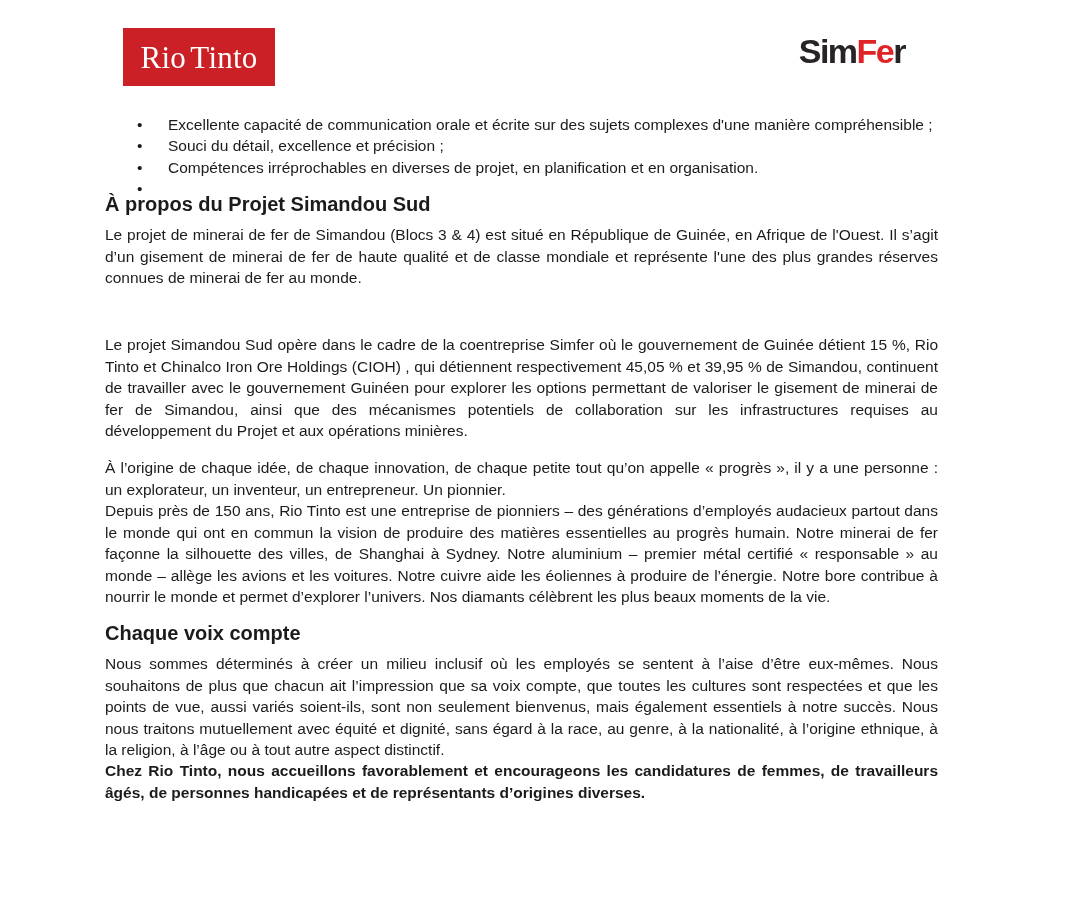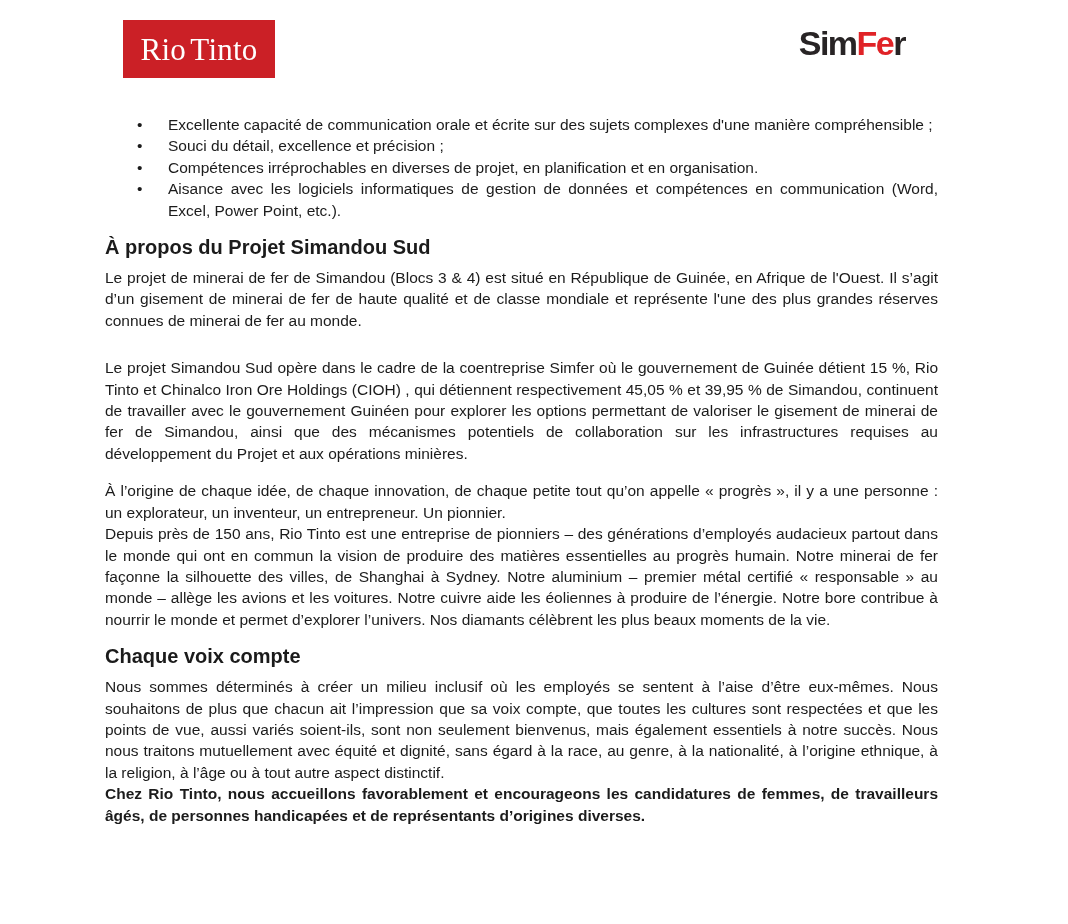--- a/index.html
+++ b/index.html
@@ -6,21 +6,21 @@
   .page{
     position:relative;
     width:1068px;
     height:924px;
     background:#ffffff;
     font-family:"Liberation Sans","DejaVu Sans",sans-serif;
     color:#1b1b1b;
     overflow:hidden;
   }
   
-  .header{position:absolute;left:0;top:0;width:975px;height:80px;}
+  .header{position:absolute;left:0;top:8px;width:975px;height:80px;}
   .rt-logo{
     position:absolute;left:123px;top:20px;width:152px;height:58px;
     background:#cb2026;
     display:flex;align-items:center;justify-content:center;
   }
   .rt-logo-text{
     font-family:"Liberation Serif","DejaVu Serif",serif;
     color:#ffffff;font-size:31px;line-height:1;
     word-spacing:-3px;letter-spacing:0.2px;
   }
@@ -37,21 +37,21 @@
     font-size:15.5px;line-height:21.4px;
   }
   .bullet-list{list-style:none;margin:34px 0 16px 0;padding:0;}
   .bullet-item{position:relative;padding-left:63px;text-align:justify;}
   .bullet-marker{position:absolute;left:32px;top:0;}
   .sec-heading{
     font-size:20px;line-height:21px;font-weight:bold;
     margin:0 0 9px 0;color:#1b1b1b;
   }
   .para{margin:0 0 16px 0;text-align:justify;}
-  .para.gap-lg{margin-bottom:26px;}
+  .para.gap-lg{margin-bottom:46px;}
   .para.tight{margin-bottom:0;}
   .para.last{margin-bottom:7px;font-weight:bold;}
 </style>
 </head>
 <body>
 
 <div class="page">
 
   <header class="header">
     <div class="rt-logo">
@@ -72,21 +72,20 @@
       <li class="bullet-item">
         <span class="bullet-marker">•</span>
         <span>Souci du détail, excellence et précision ;</span>
       </li>
       <li class="bullet-item">
         <span class="bullet-marker">•</span>
         <span>Compétences irréprochables en diverses de projet, en planification et en organisation.</span>
       </li>
       <li class="bullet-item">
         <span class="bullet-marker">•</span>
-        <span>Aisance avec les logiciels informatiques de gestion de données et compétences en communication (Word, Excel, Power Point, etc.).</span>
       </li>
     </ul>
 
     <section>
       <h2 class="sec-heading">À propos du Projet Simandou Sud</h2>
       <p class="para gap-lg">Le projet de minerai de fer de Simandou (Blocs 3 &amp; 4) est situé en République de Guinée, en Afrique de l'Ouest. Il s’agit d’un gisement de minerai de fer de haute qualité et de classe mondiale et représente l'une des plus grandes réserves connues de minerai de fer au monde.</p>
       <p class="para">Le projet Simandou Sud opère dans le cadre de la coentreprise Simfer où le gouvernement de Guinée détient 15 %, Rio Tinto et Chinalco Iron Ore Holdings (CIOH) , qui détiennent respectivement 45,05 % et 39,95 % de Simandou, continuent de travailler avec le gouvernement Guinéen pour explorer les options permettant de valoriser le gisement de minerai de fer de Simandou, ainsi que des mécanismes potentiels de collaboration sur les infrastructures requises au développement du Projet et aux opérations minières.</p>
     </section>
 
     <section>

